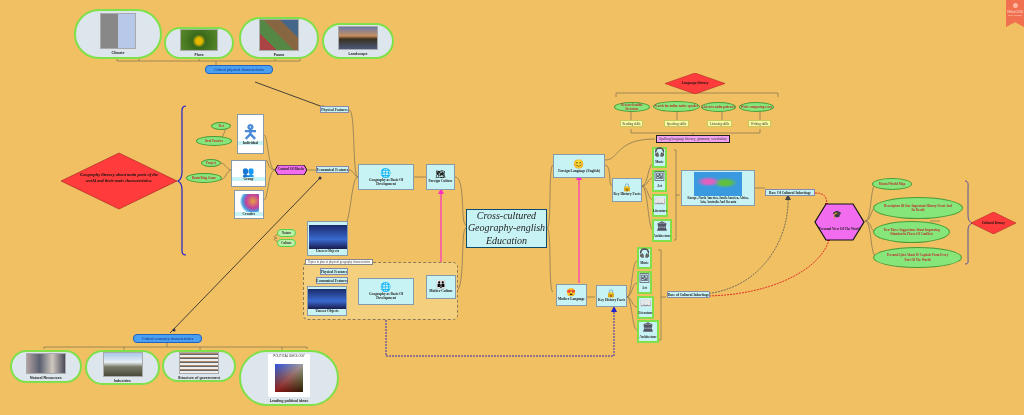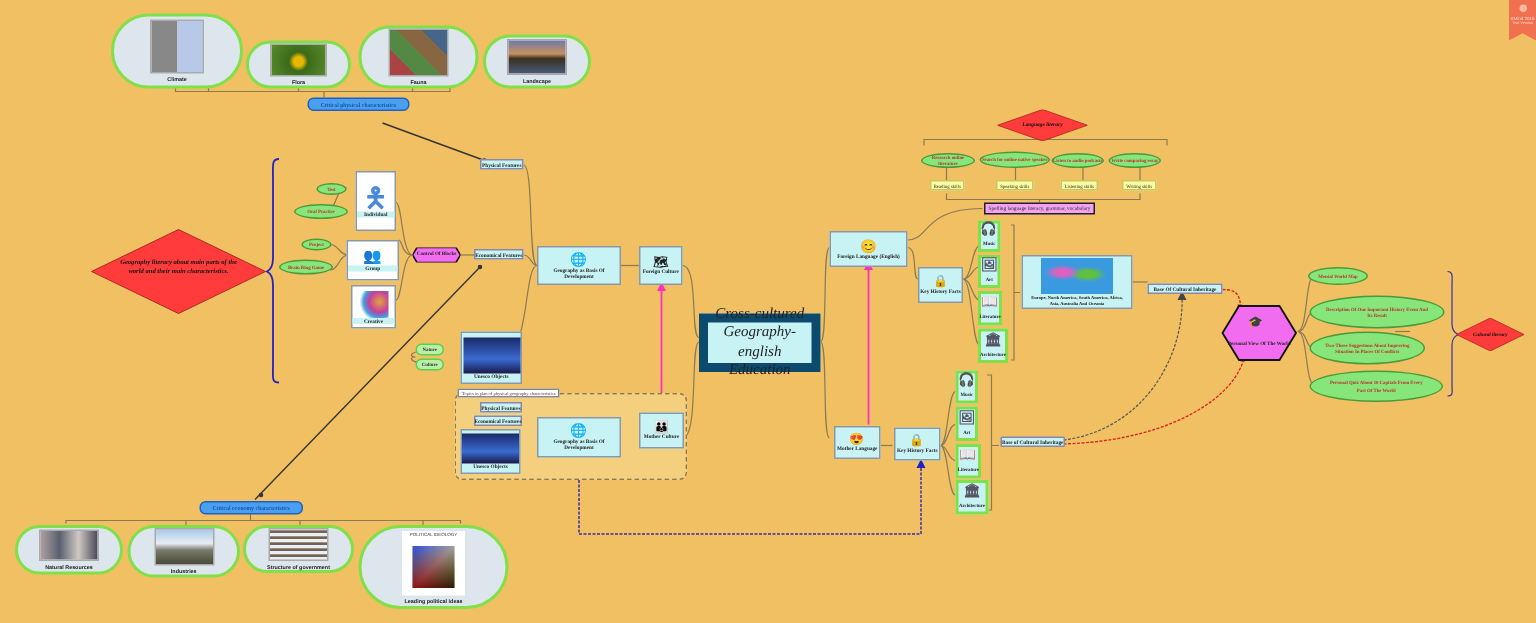--- a/index.html
+++ b/index.html
@@ -12,21 +12,21 @@
   .pill .cap { font-family: "Liberation Sans", sans-serif; font-weight: bold; font-size: 3.6px; color: #222; margin-top: 2px; }
   .pic { border: 1px solid #aaa; }
   .topic { position: absolute; background: #c8f3f5; border: 1px solid #88a; font-size: 3.5px; font-weight: bold; color: #222; display: flex; align-items: center; justify-content: center; text-align: center; white-space: nowrap; }
   .card { position: absolute; background: #c8f3f5; border: 1px solid #89a; display: flex; flex-direction: column; align-items: center; justify-content: center; font-size: 3.5px; font-weight: bold; color: #222; text-align: center; }
   .bluebox { position: absolute; background: #4aa0f0; border: 1px solid #2060c0; border-radius: 4px; color: #0a2a8a; font-size: 4px; display: flex; align-items: center; justify-content: center; }
   .ellipse { position: absolute; background: #86e67a; border: 1px solid #4a9a3a; border-radius: 50%; color: #c03030; font-size: 3.2px; font-weight: bold; display: flex; align-items: center; justify-content: center; text-align: center; line-height: 1.3; }
   .ellipse.g2 { background: #b8f0a8; color: #333; border: 1.5px solid #5ad04a; border-radius: 10px; }
   .ytag { position: absolute; background: #fafaa0; border: 1px solid #c8c860; font-size: 3.2px; color: #333; display: flex; align-items: center; justify-content: center; }
   .icard { position: absolute; background: #c8f3f5; border: 2px solid #7fe04a; display: flex; flex-direction: column; align-items: center; justify-content: flex-end; font-size: 3.2px; font-weight: bold; color: #222; padding-bottom: 2px; }
   .icard .ic { font-size: 9px; line-height: 1; margin-bottom: 3px; color: #556; }
-  .title-box { position: absolute; background: #c8f3f5; border: 6px solid #0c4a6e; display: flex; align-items: center; justify-content: center; text-align: center; font-style: italic; font-size: 10px; color: #222; line-height: 1.25; }
+  .title-box { position: absolute; background: #c8f3f5; border: 1px solid #0c4a6e; display: flex; align-items: center; justify-content: center; text-align: center; font-style: italic; font-size: 10px; color: #222; line-height: 1.25; }
   .pinkbar { position: absolute; background: #f2a2f0; border: 1.5px solid #222; font-size: 3.5px; color: #333; display: flex; align-items: center; justify-content: center; }
   .wm { position: absolute; left: 1006px; top: 0; width: 18px; height: 27px; background: #f1704f; clip-path: polygon(0 0,100% 0,100% 100%,50% 82%,0 100%); display: flex; flex-direction: column; align-items: center; padding-top: 3px; color: #ffd8cc; font-size: 3px; font-family: "Liberation Sans", sans-serif; }
   .wm .dot { width: 5px; height: 5px; border-radius: 50%; background: #ffb8a0; margin-bottom: 2px; }
   .frame { position: absolute; left: 303px; top: 262px; width: 155px; height: 58px; border: 1px dashed #8a7a55; border-radius: 5px; background: #f4cf7e; }
   .frame-lbl { position: absolute; left: 305px; top: 259px; background: #fff; border: 1px solid #888; font-size: 3px; color: #444; padding: 0 2px; height: 6px; line-height: 5px; }
 </style>
 </head>
 <body>
 
 <div id="canvas">

